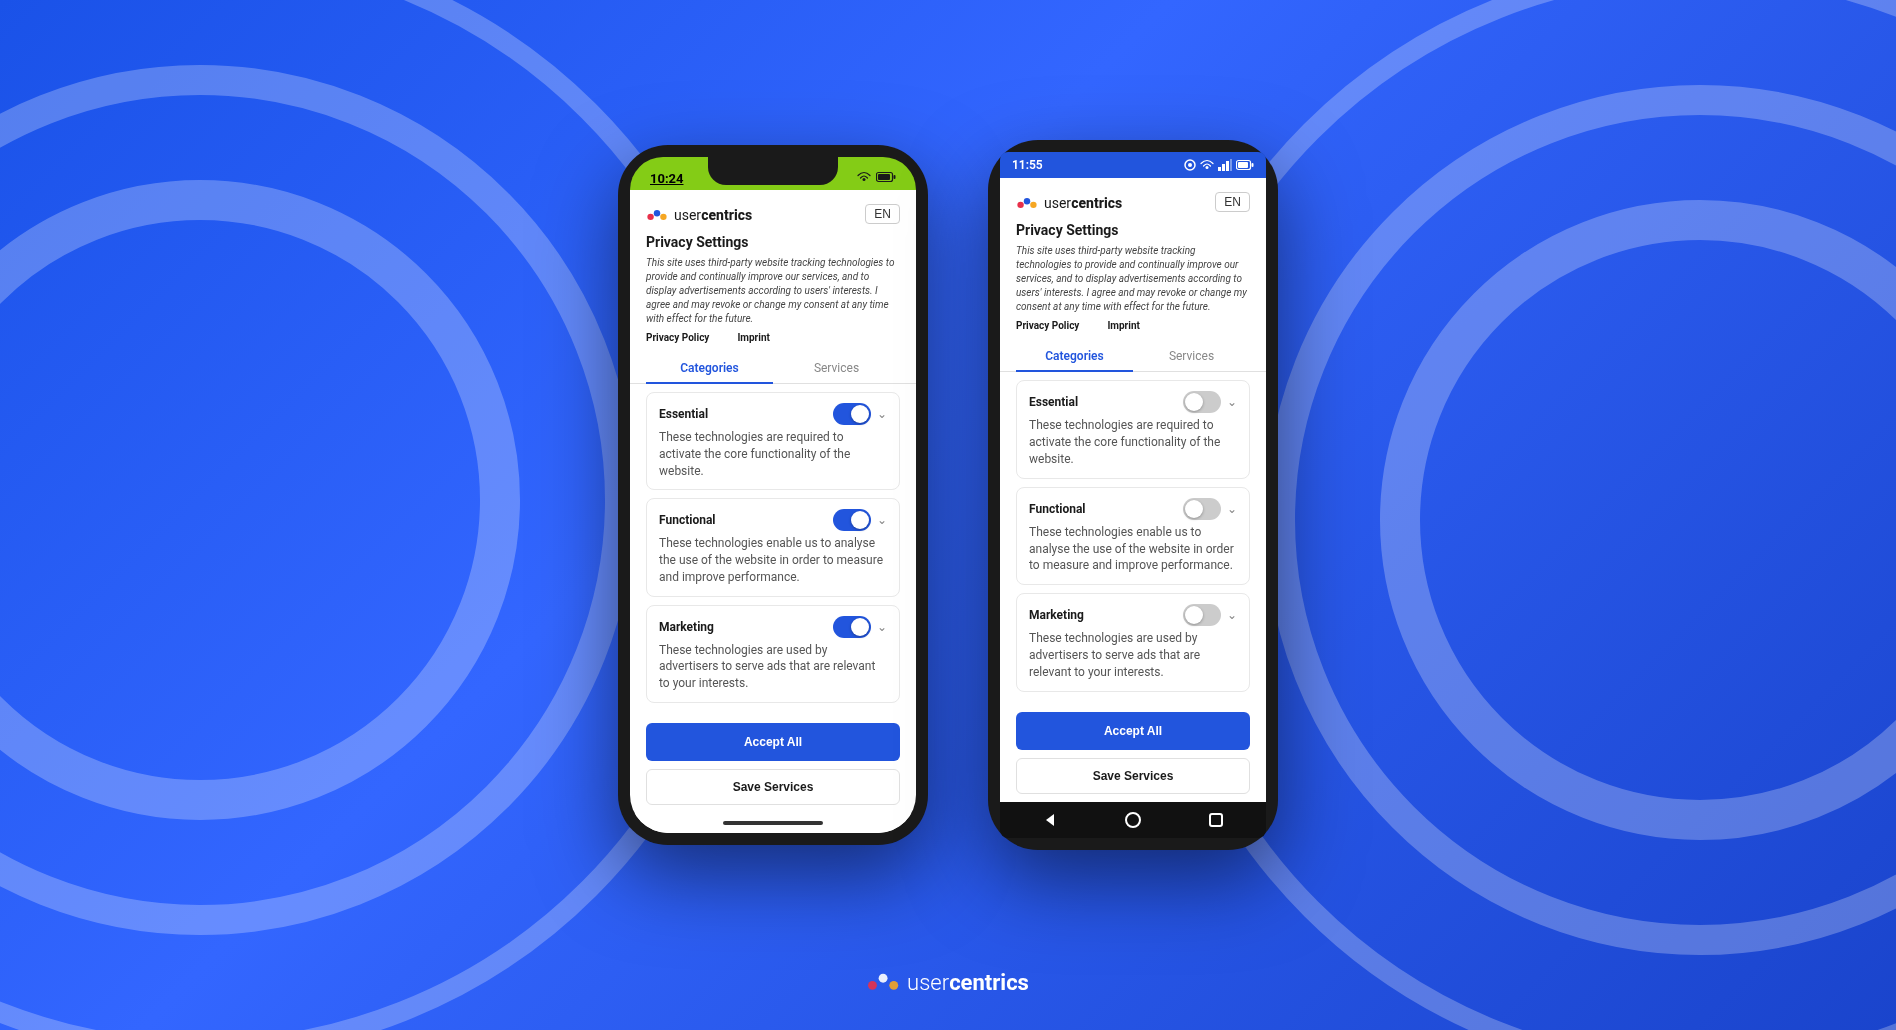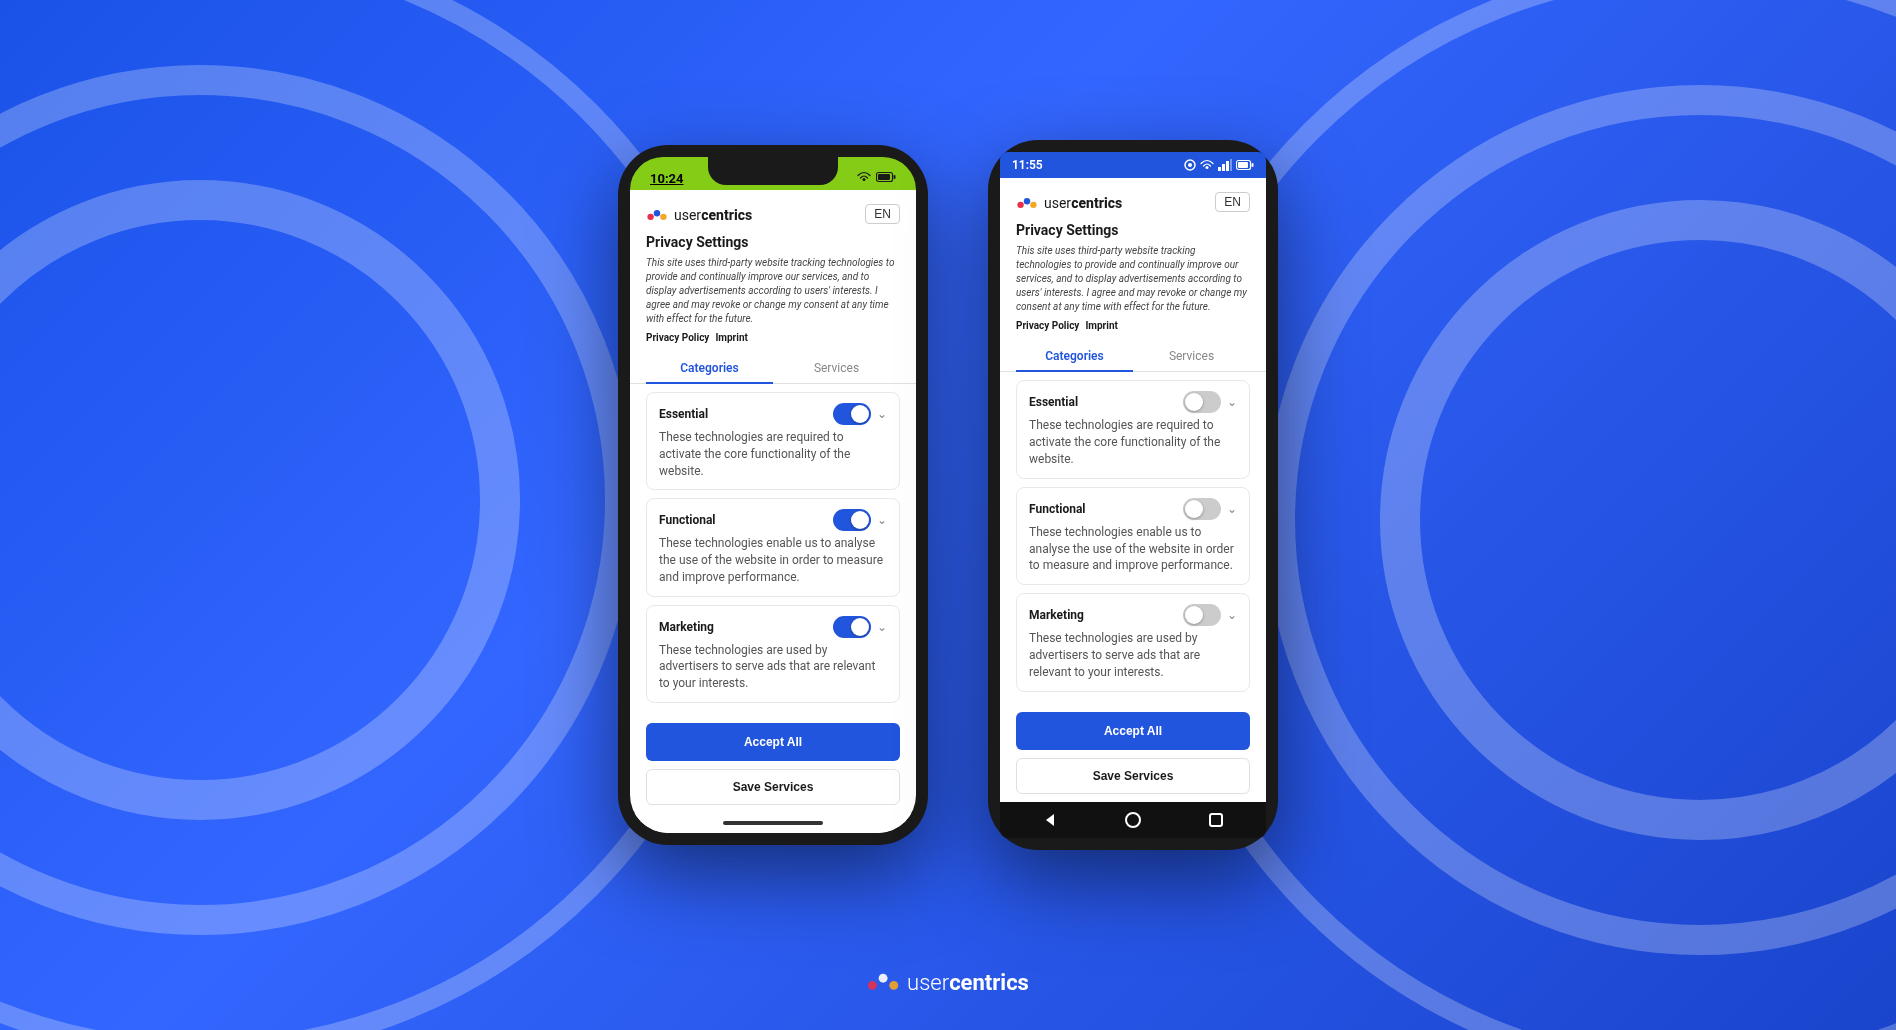--- a/index.html
+++ b/index.html
@@ -216,21 +216,21 @@
     }
     .privacy-desc {
       font-size: 10px;
       color: #444;
       line-height: 1.4;
       margin-bottom: 6px;
       font-style: italic;
     }
     .privacy-links {
       display: flex;
-      gap: 6px;
+      gap: 28px;
       margin-bottom: 10px;
     }
     .privacy-links a {
       font-size: 10px;
       font-weight: 700;
       color: #1a1a1a;
       text-decoration: none;
     }
 
     

